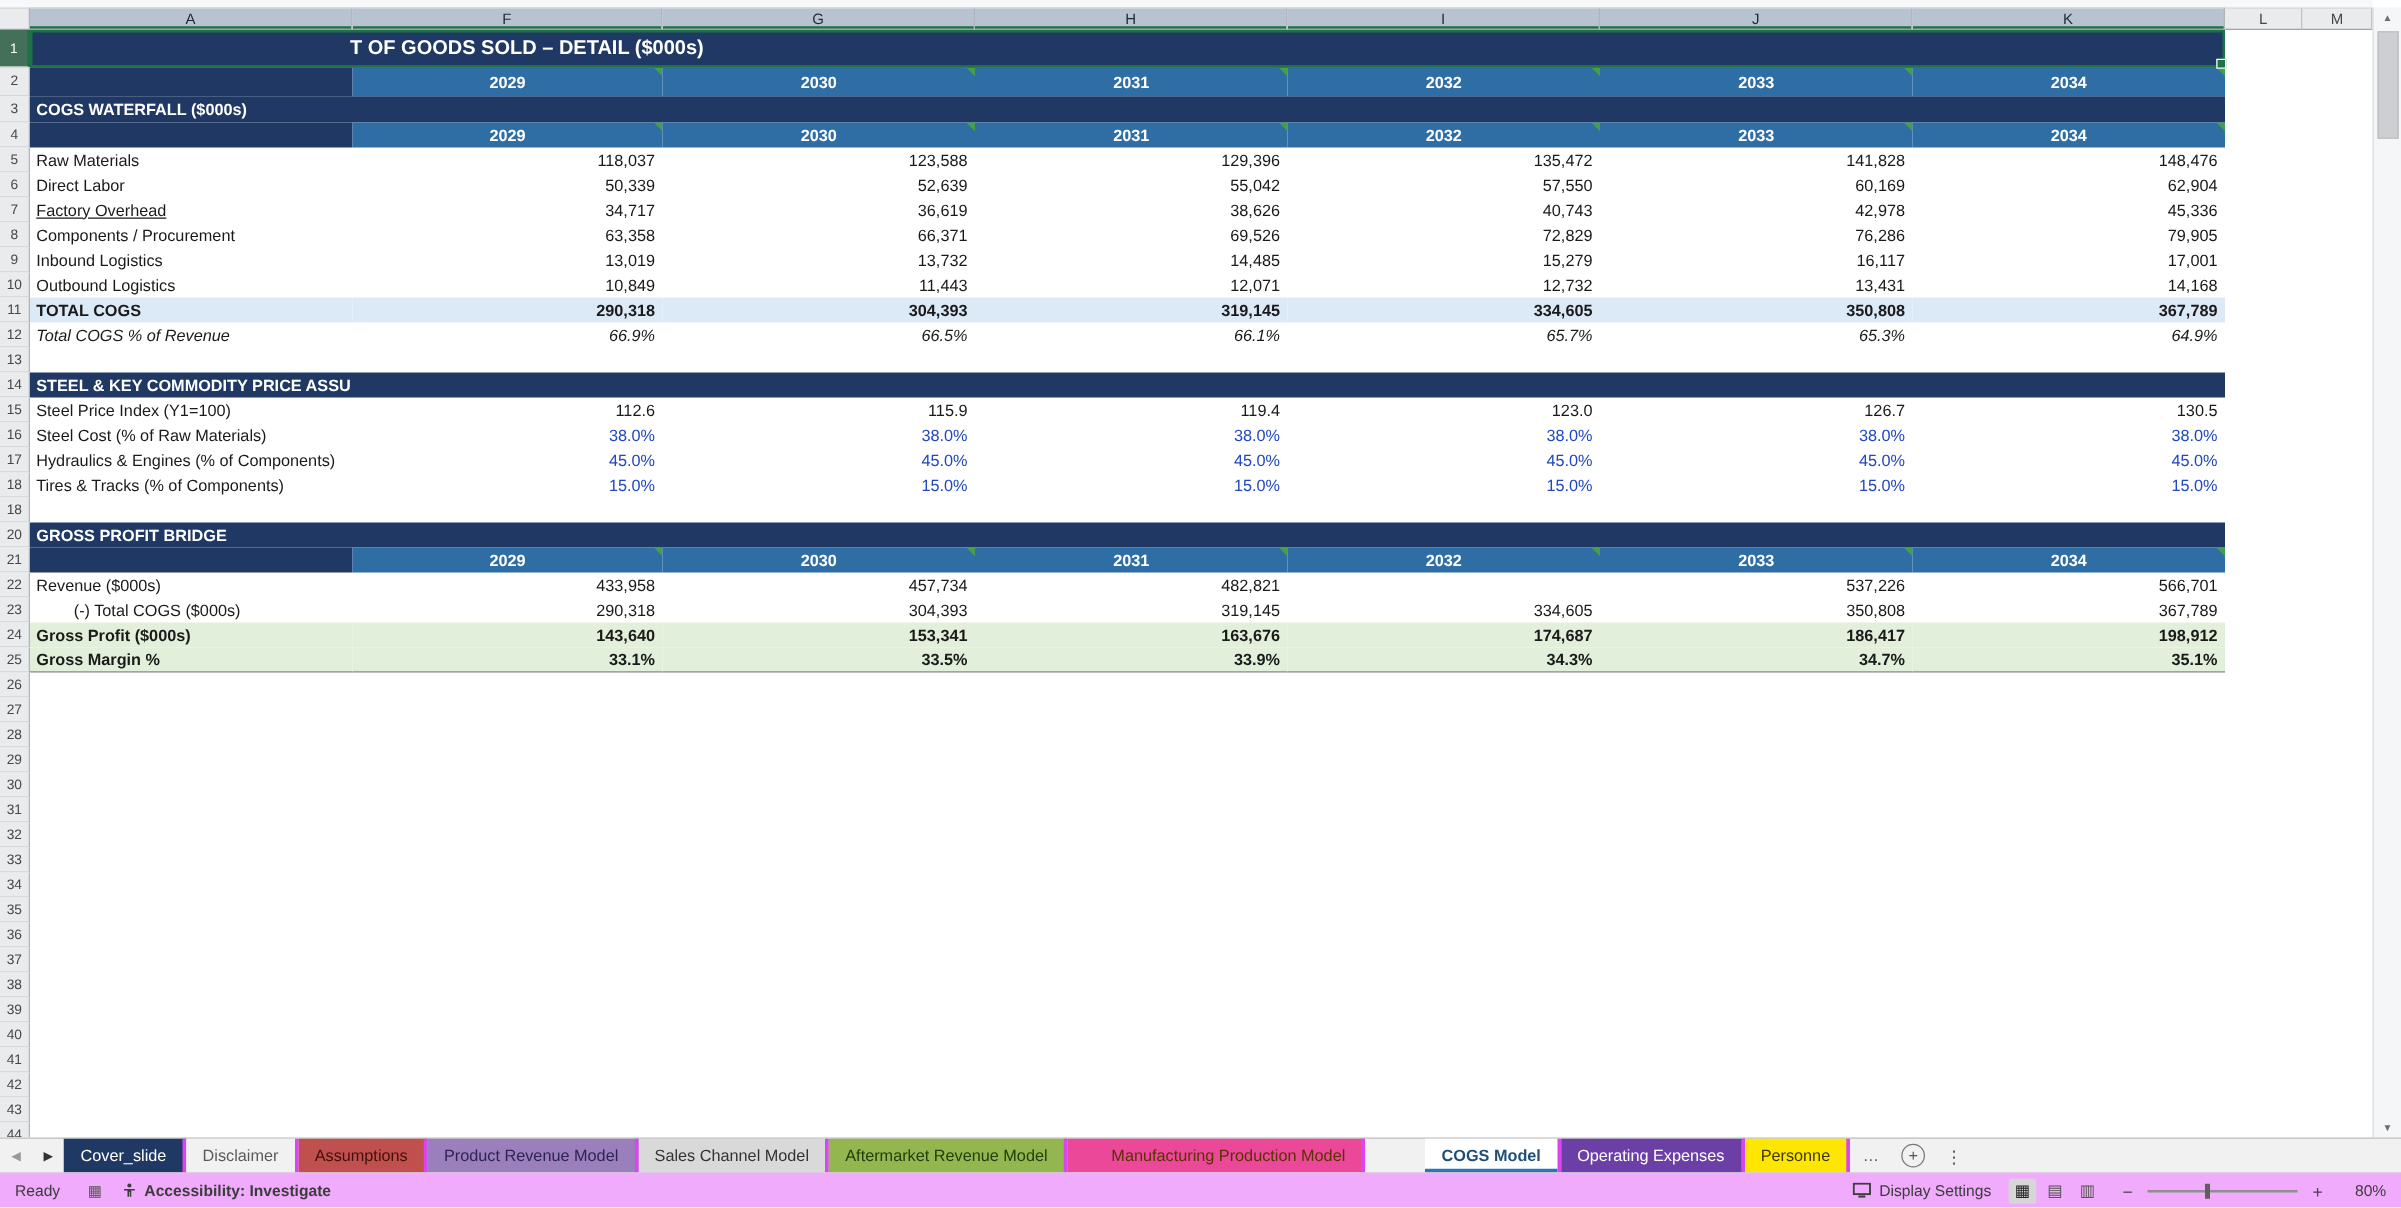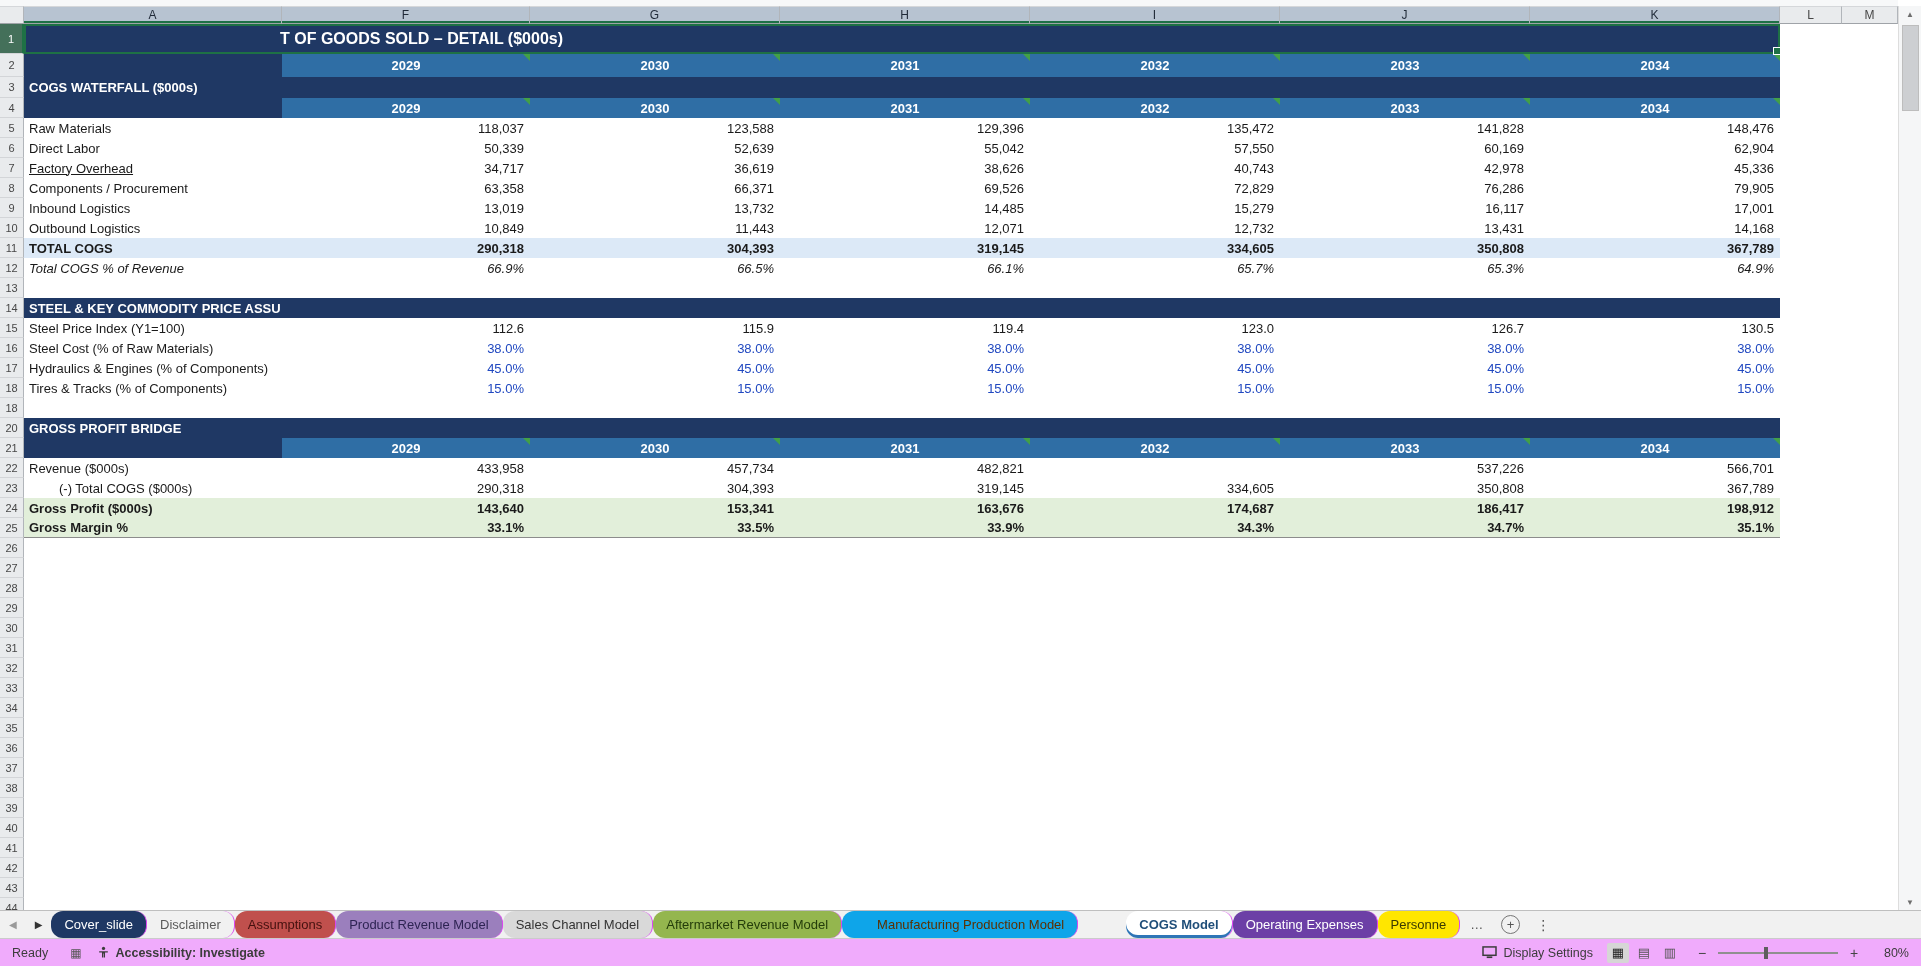--- a/index.html
+++ b/index.html
@@ -65,21 +65,21 @@
   
   .tabbar{
     position:absolute;left:0;top:910px;width:1921px;height:28px;box-sizing:border-box;
     background:#F1F1F1;border-top:1px solid #BFBFBF;
     display:flex;align-items:stretch;font-size:13px;color:#333;
   }
   .tnav{display:flex;align-items:center;padding:0 9px;font-size:10px;color:#333;}
   .tnav.dim{color:#9A9A9A;}
   #tabs{display:flex;align-items:stretch;}
   .tab{
-    display:flex;align-items:center;padding:0 13px;border-right:1px solid #d946ef;white-space:nowrap;border-radius:12px;
+    display:flex;align-items:center;padding:0 13px;border-right:3px solid #d946ef;white-space:nowrap;
   }
   .tab.active{font-weight:bold;box-shadow:inset 0 -3px 0 #2E75B6;margin-left:48px;}
   .tab.clipped{max-width:108px;overflow:hidden;}
   .tab-ellipsis{display:flex;align-items:center;padding:0 10px;color:#555;}
   .newsheet{
     width:17px;height:17px;border:1px solid #767676;border-radius:50%;align-self:center;
     display:flex;align-items:center;justify-content:center;color:#555;font-size:13px;line-height:1;margin:0 8px;
   }
   .tabmenu{display:flex;align-items:center;padding:0 8px;color:#555;font-size:14px;}
   
@@ -449,21 +449,21 @@
 <div class="tabbar">
   <span class="tnav dim">◀</span>
   <span class="tnav">▶</span>
   <div id="tabs">
       <div class="tab" style="background: rgb(31, 56, 100); color: rgb(255, 255, 255);">Cover_slide</div>
       <div class="tab" style="background: rgb(241, 241, 241); color: rgb(90, 90, 90);">Disclaimer</div>
       <div class="tab" style="background: rgb(192, 80, 77); color: rgb(67, 16, 14);">Assumptions</div>
       <div class="tab" style="background: rgb(155, 127, 189); color: rgb(46, 36, 83);">Product Revenue Model</div>
       <div class="tab" style="background: rgb(217, 217, 217); color: rgb(51, 51, 51);">Sales Channel Model</div>
       <div class="tab" style="background: rgb(148, 182, 78); color: rgb(36, 61, 10);">Aftermarket Revenue Model</div>
-      <div class="tab" style="background: #0ea5e9; color: rgb(92, 48, 0); padding-left: 35px;">Manufacturing Production Model</div>
+      <div class="tab" style="background: #ec4899; color: rgb(92, 48, 0); padding-left: 35px;">Manufacturing Production Model</div>
       <div class="tab active" style="background: rgb(255, 255, 255); color: rgb(31, 78, 121);">COGS Model</div>
       <div class="tab" style="background: rgb(108, 63, 166); color: rgb(255, 255, 255);">Operating Expenses</div>
       <div class="tab clipped" style="background: rgb(255, 230, 0); color: rgb(58, 58, 0);">Personne</div>
     </div>
   <span class="tab-ellipsis">…</span>
   <span class="newsheet">+</span>
   <span class="tabmenu">⋮</span>
 </div>
 
 <div class="statusbar">

